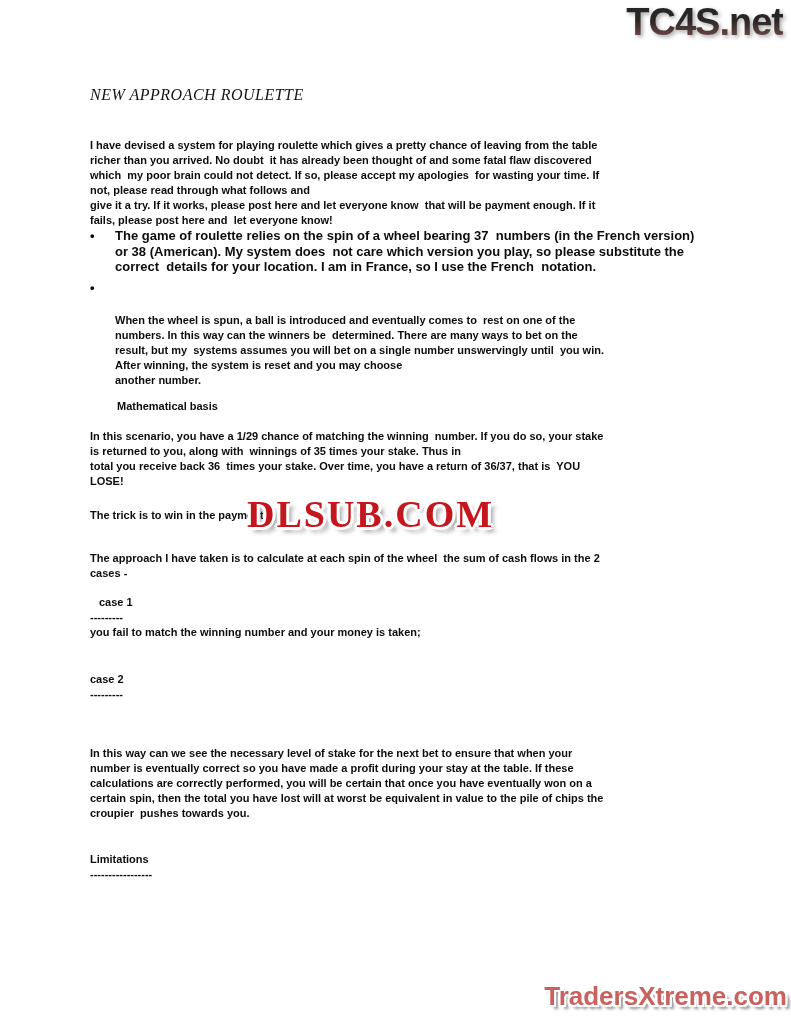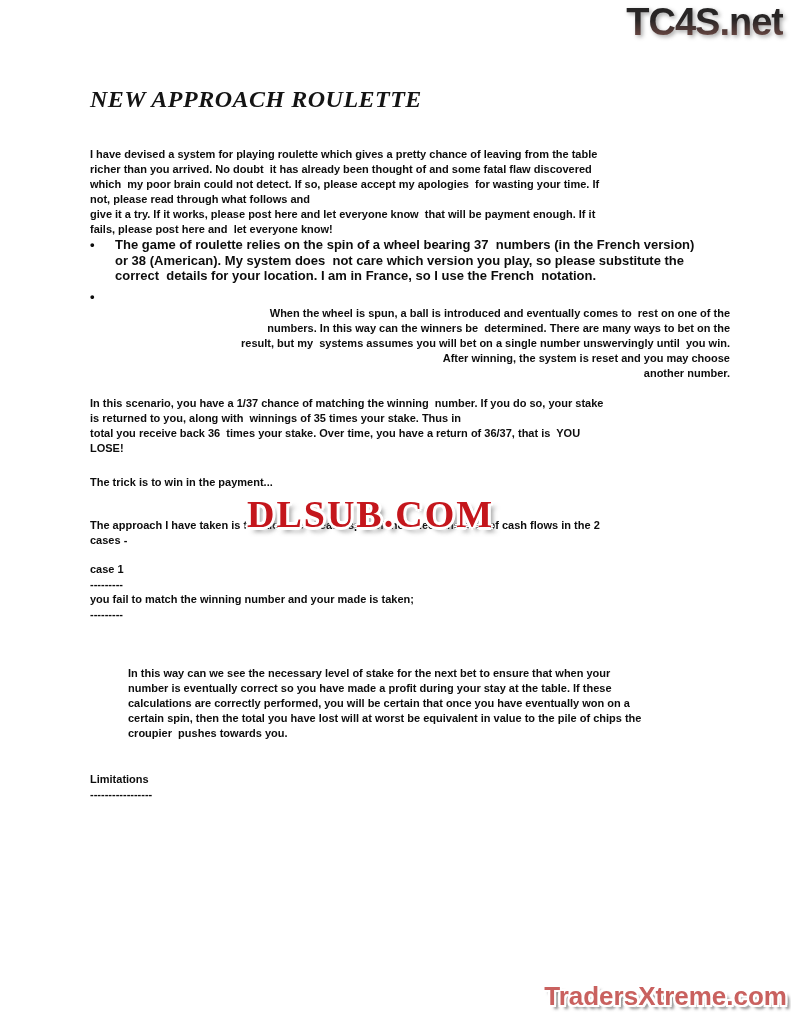--- a/index.html
+++ b/index.html
@@ -38,42 +38,42 @@
     font-size:26px;letter-spacing:0px;color:#c9615f;
     text-shadow:
       -2px -2px 0 #fff, 2px -2px 0 #fff, -2px 2px 0 #fff, 2px 2px 0 #fff,
       0 -2px 0 #fff, 0 2px 0 #fff, -2px 0 0 #fff, 2px 0 0 #fff,
       4px 4px 3px rgba(70,70,70,.65);
   }
 
   .content{position:absolute;left:90px;top:0;width:640px;}
   .doc-title{
     margin:86px 0 0 0;
-    font-family:"Liberation Serif",serif;font-style:italic;font-weight:bold;
-    font-size:24px;letter-spacing:.5px;color:#141414;
+    font-family:"Liberation Serif",serif;font-style:italic;font-weight:normal;
+    font-size:16px;letter-spacing:.5px;color:#141414;
   }
   .para{
     font-weight:bold;font-size:11px;line-height:15px;
     white-space:pre;margin:0;
   }
   .intro{margin-top:34px;}
   .bg-heading{margin-top:13px;}
   .bullets{margin-top:0;}
   .bullet-row{display:flex;}
   .bullet-dot{width:25px;flex:0 0 25px;font-weight:bold;font-size:13px;line-height:15.5px;}
   .bullet-text{font-weight:bold;font-size:13px;line-height:15.5px;white-space:pre;}
   .bullet-row.second{margin-top:5px;}
-  .wheel-para{margin-left:25px;margin-top:2px;text-align:right;}
+  .wheel-para{margin-left:25px;margin-top:18px;}
   .math-heading{margin-left:27px;margin-top:11px;}
   .scenario{margin-top:15px;}
   .trick{margin-top:19px;}
   .approach{margin-top:28px;}
-  .case-label{margin-top:14px;}
+  .case-label{margin-top:14px;margin-left:9px;}
   .case2-label{margin-top:32px;}
-  .conclusion{margin-top:44px;margin-left:38px;}
+  .conclusion{margin-top:44px;}
   .limitations{margin-top:31px;}
 </style>
 </head>
 <body>
 
 <div class="page">
 
   <div class="top-logo">TC4S.net</div>
 
   <div class="content">
@@ -100,35 +100,37 @@
         <span class="bullet-text"></span>
       </div>
     </div>
 
     <p class="para wheel-para">When the wheel is spun, a ball is introduced and eventually comes to  rest on one of the
 numbers. In this way can the winners be  determined. There are many ways to bet on the
 result, but my  systems assumes you will bet on a single number unswervingly until  you win.
 After winning, the system is reset and you may choose
 another number.</p>
 
+    <p class="para math-heading">Mathematical basis</p>
 
-    <p class="para scenario">In this scenario, you have a 1/37 chance of matching the winning  number. If you do so, your stake
+    <p class="para scenario">In this scenario, you have a 1/29 chance of matching the winning  number. If you do so, your stake
 is returned to you, along with  winnings of 35 times your stake. Thus in
 total you receive back 36  times your stake. Over time, you have a return of 36/37, that is  YOU
 LOSE!</p>
 
     <p class="para trick">The trick is to win in the payment...</p>
 
     <p class="para approach">The approach I have taken is to calculate at each spin of the wheel  the sum of cash flows in the 2
 cases -</p>
 
     <p class="para case-label">case 1</p>
     <p class="para">---------</p>
-    <p class="para">you fail to match the winning number and your made is taken;</p>
+    <p class="para">you fail to match the winning number and your money is taken;</p>
 
+    <p class="para case2-label">case 2</p>
     <p class="para">---------</p>
 
     <p class="para conclusion">In this way can we see the necessary level of stake for the next bet to ensure that when your
 number is eventually correct so you have made a profit during your stay at the table. If these
 calculations are correctly performed, you will be certain that once you have eventually won on a
 certain spin, then the total you have lost will at worst be equivalent in value to the pile of chips the
 croupier  pushes towards you.</p>
 
     <p class="para limitations">Limitations</p>
     <p class="para">-----------------</p>

